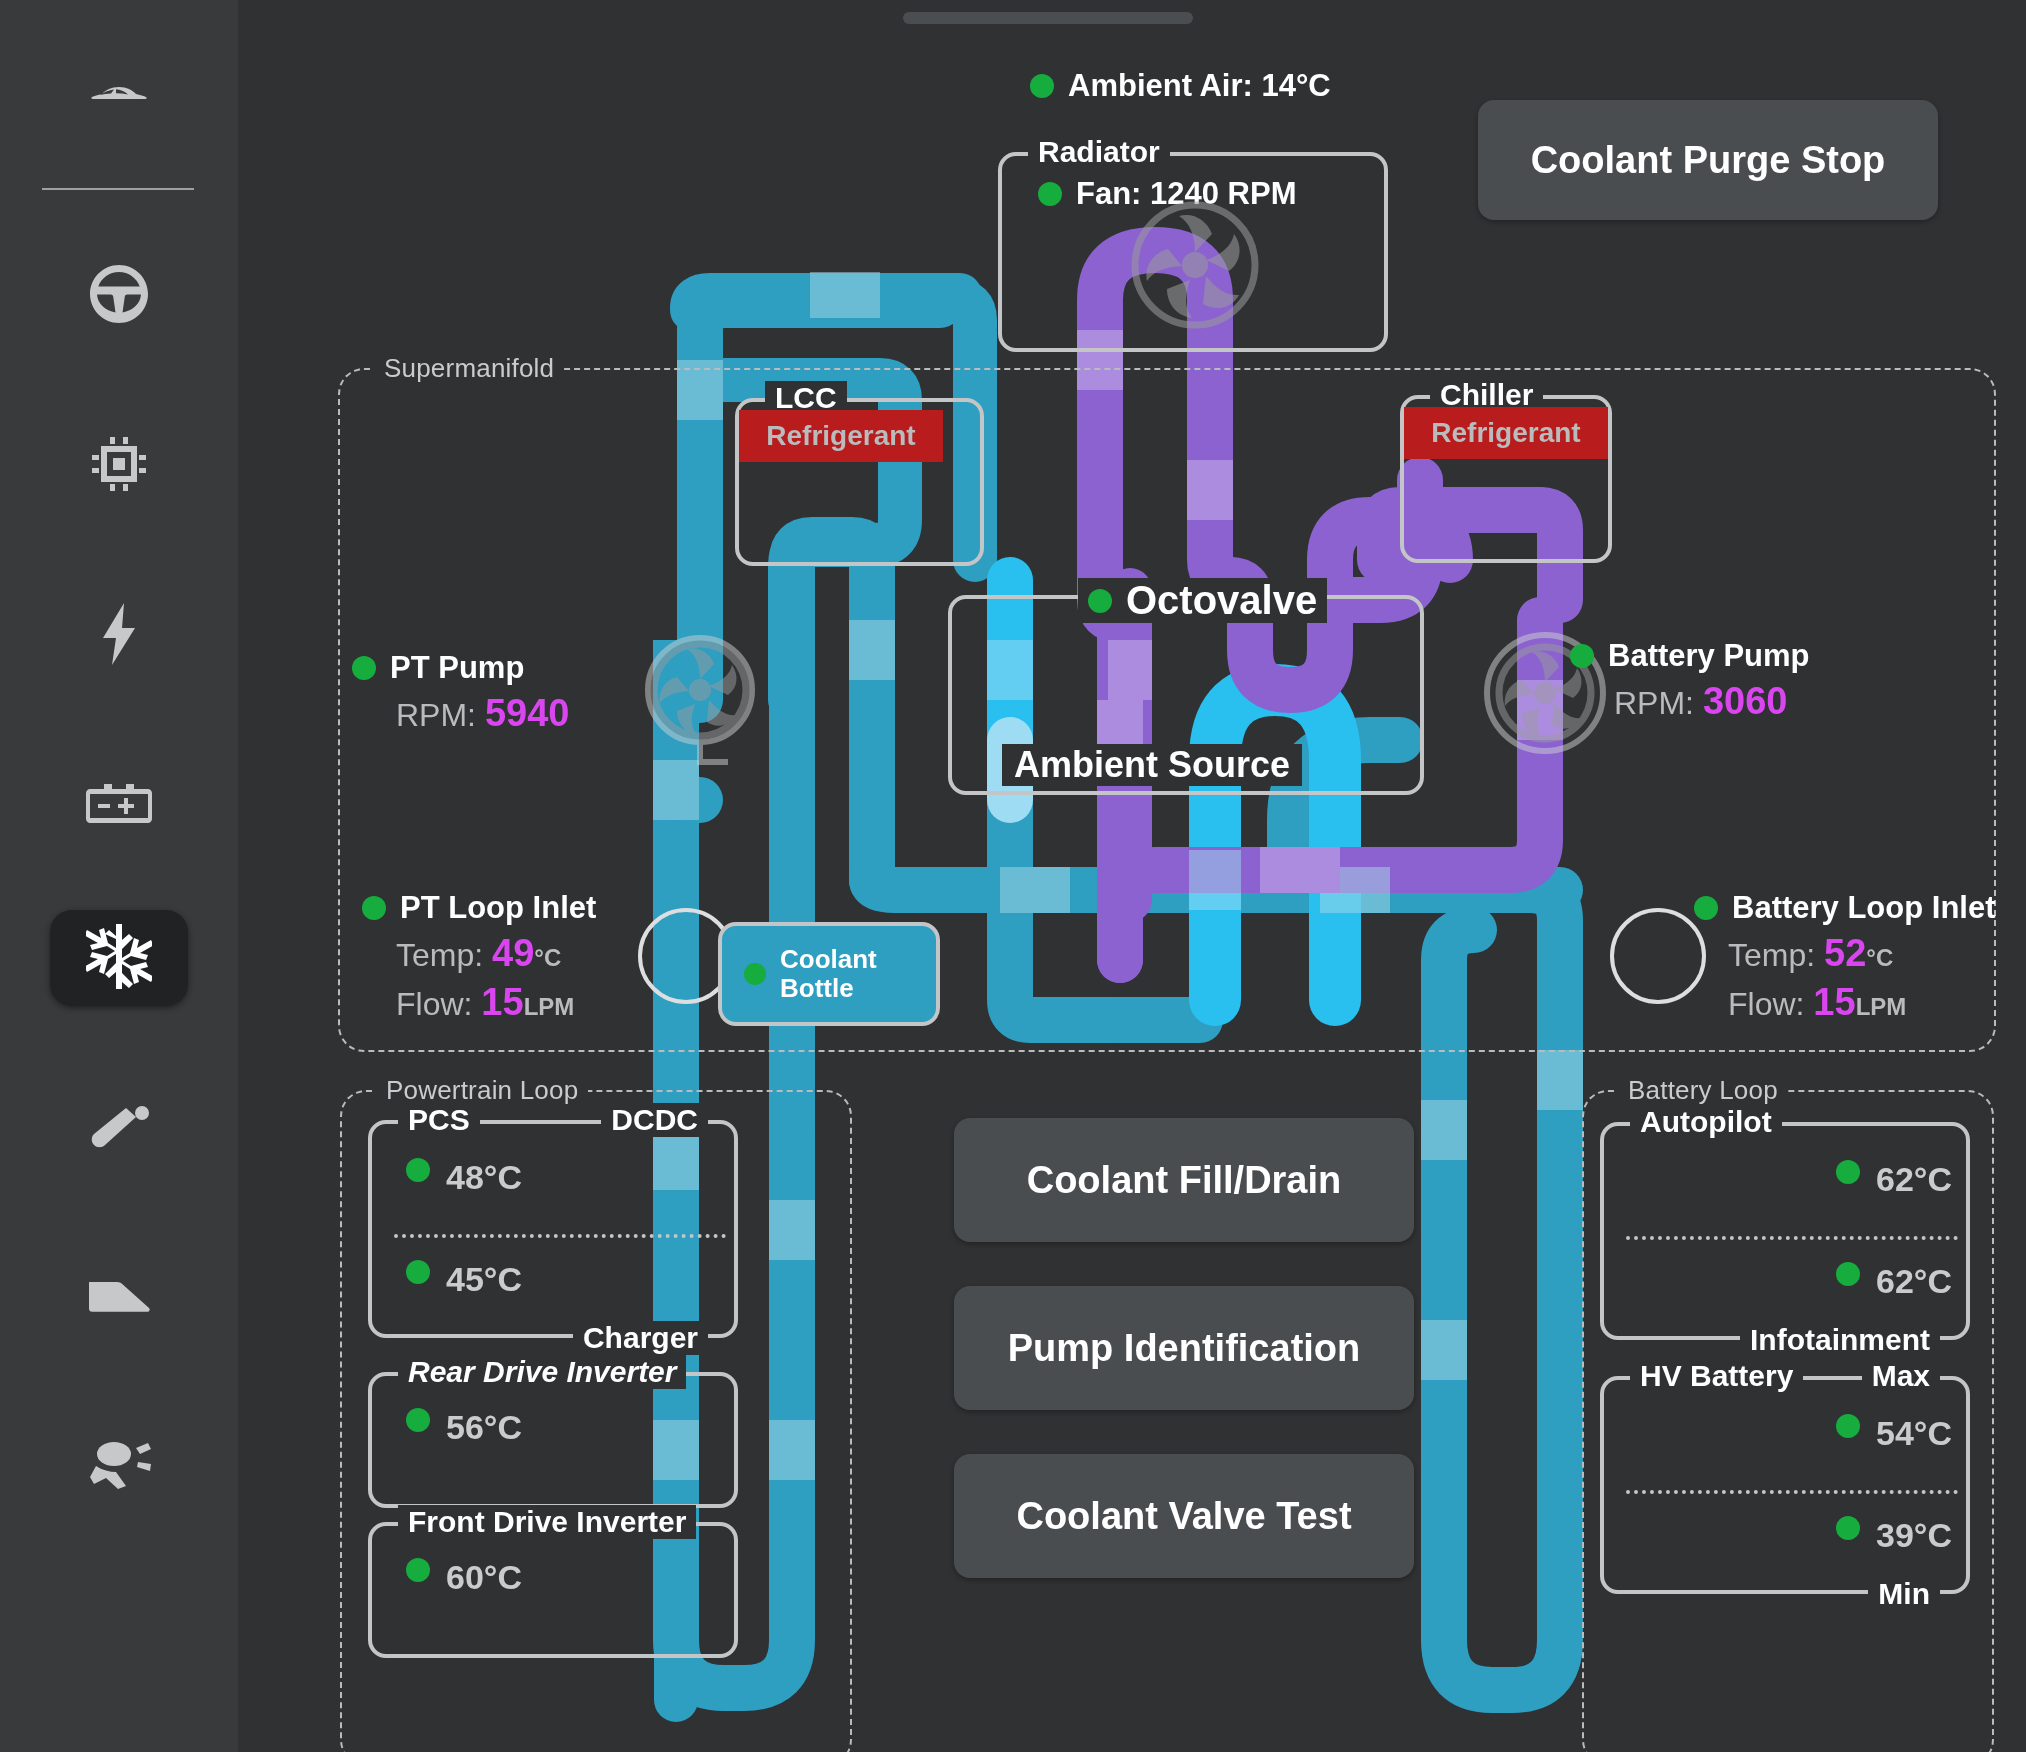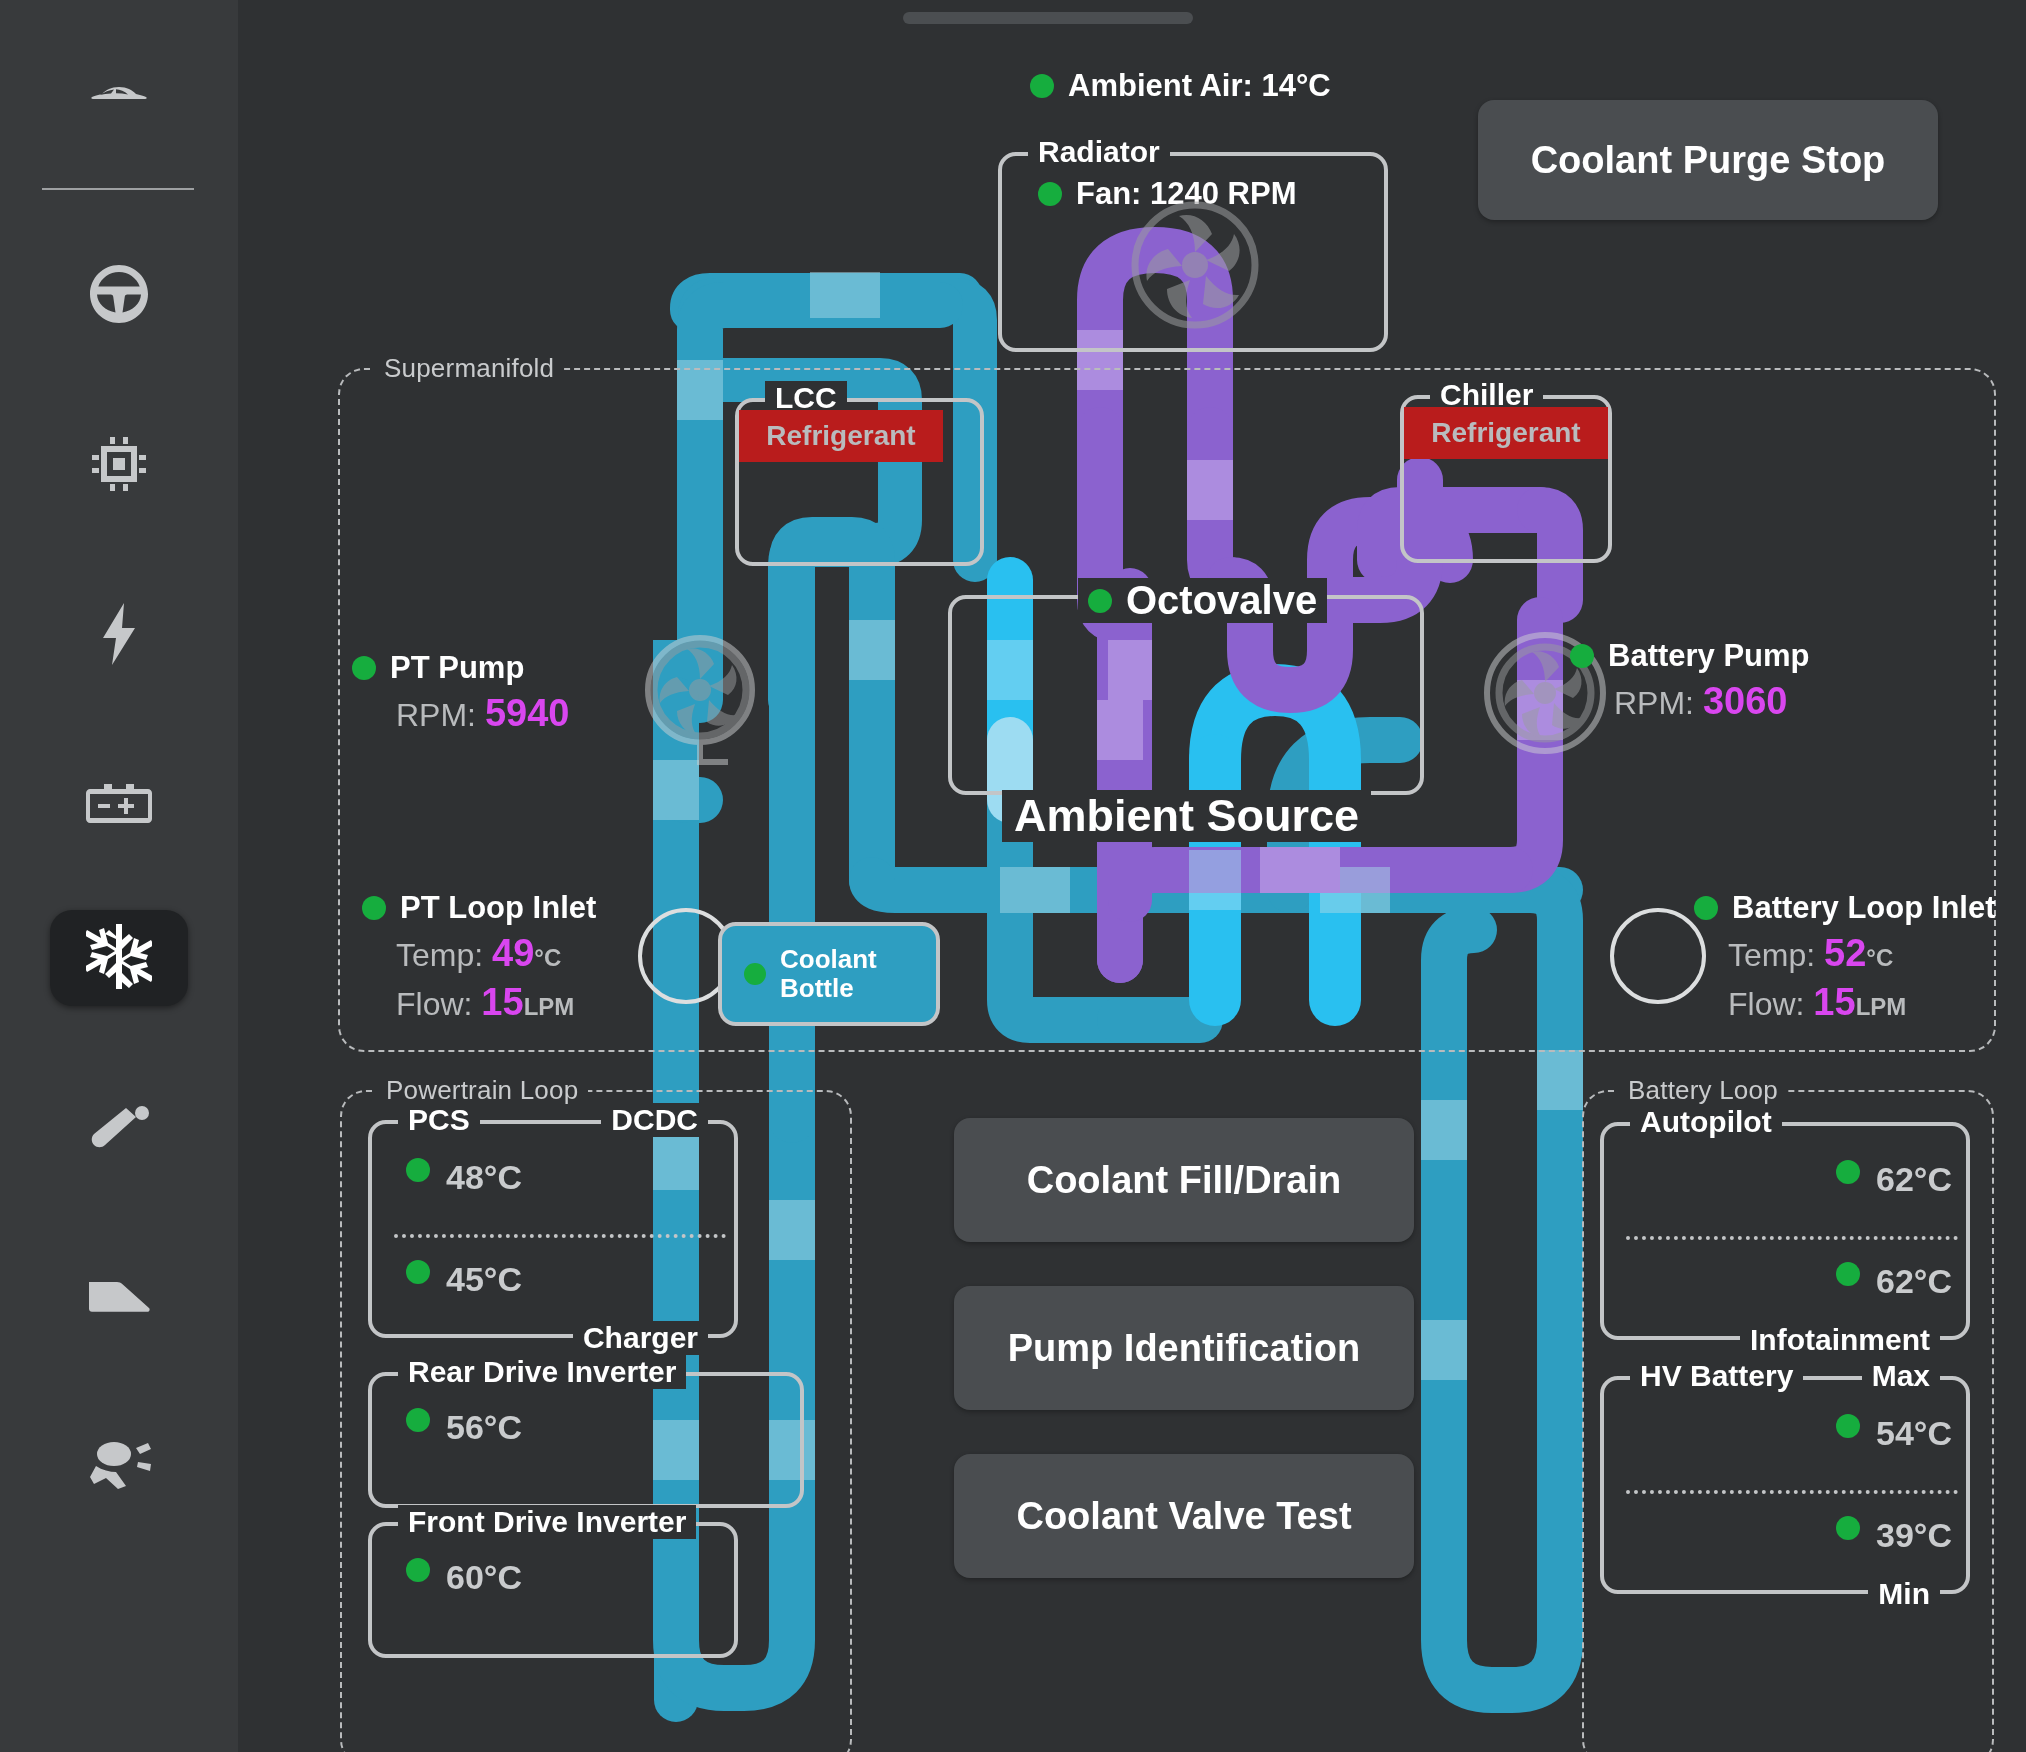--- a/index.html
+++ b/index.html
@@ -347,22 +347,22 @@
   <div class="solid-box" style="left:1400px; top:395px; width:212px; height:168px;">
     <div class="box-label">Chiller</div>
   </div>
   <div class="refrig" style="left:1404px; top:407px; width:204px; height:52px;">Refrigerant</div>
 
   <div class="solid-box" style="left:948px; top:595px; width:476px; height:200px; border-width:4px;"></div>
   <div class="inline-label" style="left:1078px; top:578px; background:#2f3133; padding:0 10px; font-size:40px;">
     <span class="dot"></span>
     <span>Octovalve</span>
   </div>
-  <div style="position:absolute; left:1002px; top:790px; background:#2f3133; padding:0 12px;
-              color:#fff; font-size:45px; font-weight:bold; white-space:nowrap;">Ambient Source</div>
+  <div style="position:absolute; left:1002px; top:744px; background:#2f3133; padding:0 12px;
+              color:#fff; font-size:36px; font-weight:bold; white-space:nowrap;">Ambient Source</div>
 
   <div class="fan-ring" style="left:640px; top:630px;">
     <svg width="120" height="140" viewBox="0 0 120 140" opacity="0.5">
       <path d="M60 8a52 52 0 1 0 0 104 52 52 0 0 0 0-104z" fill="none" stroke="#cfd1d3" stroke-width="6"></path>
       <path d="M60 112 L60 132 L88 132" fill="none" stroke="#cfd1d3" stroke-width="6"></path>
       <circle cx="60" cy="60" r="46" fill="none" stroke="#9a9c9e" stroke-width="7"></circle>
       <circle cx="60" cy="60" r="11" fill="#9a9c9e"></circle>
       <g fill="#9a9c9e">
         <path d="M60 49c0-15-5-25-13-30 11-3 23 4 27 15z"></path>
         <path d="M69 56c14-5 21-12 23-21 7 10 6 23-4 30z"></path>
@@ -462,21 +462,21 @@
   <div class="temp-row" style="left:406px; top:1158px;">
     <span class="dot"></span>
     <span>48°C</span>
   </div>
   <div class="dot-sep" style="left:394px; top:1234px; width:332px;"></div>
   <div class="temp-row" style="left:406px; top:1260px;">
     <span class="dot"></span>
     <span>45°C</span>
   </div>
 
-  <div class="solid-box" style="left:368px; top:1372px; width:436px; height:136px;">
+  <div class="solid-box" style="left:368px; top:1372px; width:370px; height:136px;font-style:italic;">
     <div class="box-label">Rear Drive Inverter</div>
   </div>
   <div class="temp-row" style="left:406px; top:1408px;">
     <span class="dot"></span>
     <span>56°C</span>
   </div>
 
   <div class="solid-box" style="left:368px; top:1522px; width:370px; height:136px;">
     <div class="box-label">Front Drive Inverter</div>
   </div>

